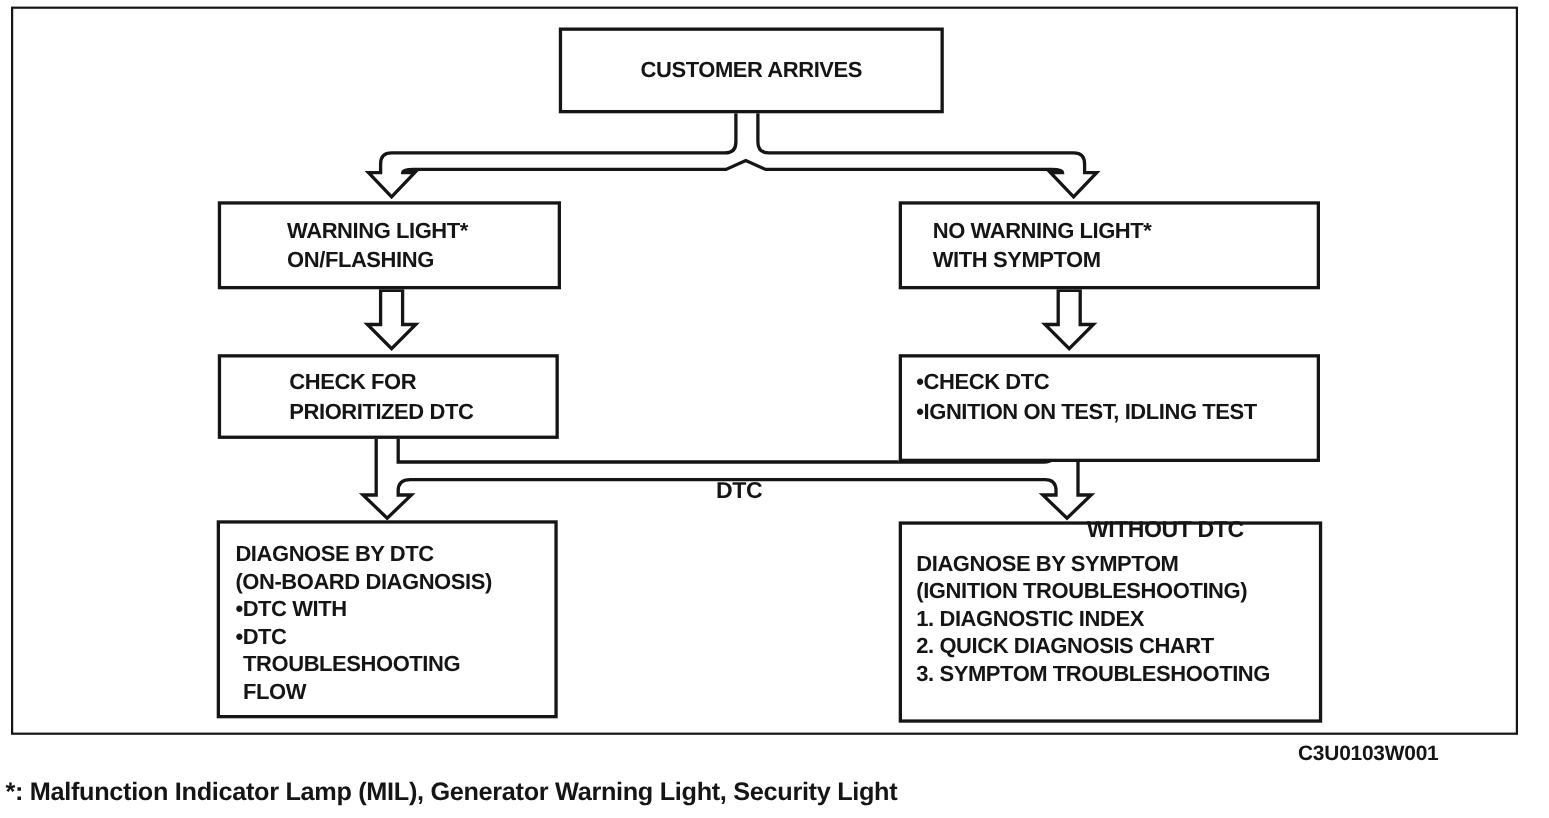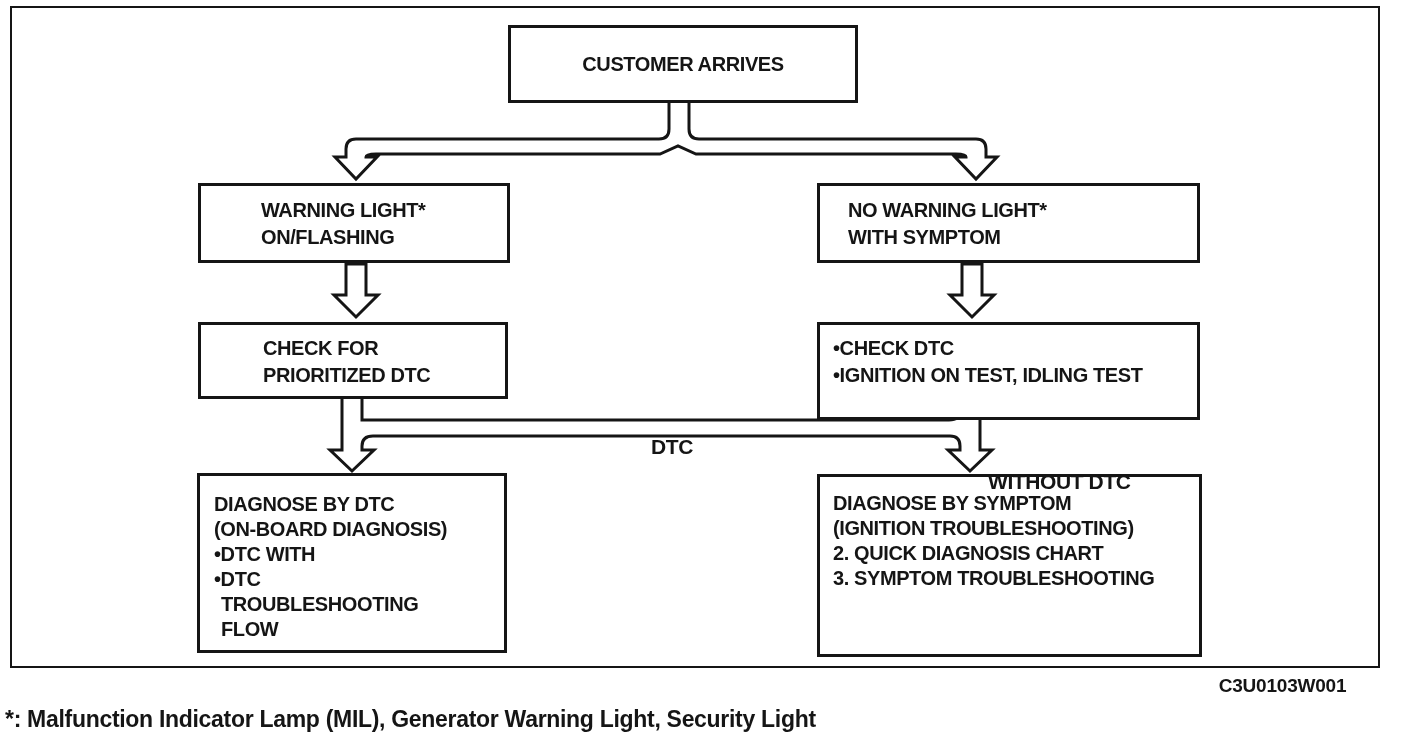--- a/index.html
+++ b/index.html
@@ -66,21 +66,21 @@
     font-weight: bold;
     letter-spacing: -0.4px;
     white-space: nowrap;
     margin-top: 44px;
   }
   #figure-code {
     position: absolute;
     left: 1180px;
     top: 675px;
     width: 205px;
-    text-align: center;
+    text-align: left;
     font-size: 19px;
     font-weight: bold;
     letter-spacing: -0.2px;
     z-index: 3;
   }
   #footnote {
     position: absolute;
     left: 5px;
     top: 706px;
     font-size: 23px;
@@ -90,21 +90,21 @@
     white-space: nowrap;
   }
 
   
   #node-customer      { left: 508px; top: 25px;  width: 350px; height: 78px; }
   #node-warning       { left: 198px; top: 183px; width: 312px; height: 80px; padding: 11px 0 0 60px; }
   #node-no-warning    { left: 817px; top: 183px; width: 383px; height: 80px; padding: 11px 0 0 28px; }
   #node-check-prio    { left: 198px; top: 322px; width: 310px; height: 77px; padding: 10px 5px 0 62px; }
   #node-check-dtc     { left: 817px; top: 322px; width: 383px; height: 98px; padding: 10px 0 15px 13px; }
   #node-diag-dtc      { left: 197px; top: 473px; width: 310px; height: 180px; padding: 16px 0 0 14px; }
-  #node-diag-symptom  { left: 817px; top: 474px; width: 385px; height: 183px; padding: 14px 0 0 13px; }
+  #node-diag-symptom  { left: 817px; top: 474px; width: 385px; height: 183px; padding: 24px 0 0 13px; }
 
   #label-dtc         { left: 632px; top: 391px; width: 80px; text-align: center; }
   #label-without-dtc { left: 988px; top: 426px; }
 </style>
 </head>
 <body>
 
 <div id="canvas">
 
   <div id="frame"></div>
@@ -165,20 +165,21 @@
     <div>(ON-BOARD DIAGNOSIS)</div>
     <div>•DTC WITH</div>
     <div>•DTC</div>
     <div class="cont">TROUBLESHOOTING</div>
     <div class="cont">FLOW</div>
   </div>
 
   <div class="node small-lh" id="node-diag-symptom">
     <div>DIAGNOSE BY SYMPTOM</div>
     <div>(IGNITION TROUBLESHOOTING)</div>
+    <div>1. DIAGNOSTIC INDEX</div>
     <div>2. QUICK DIAGNOSIS CHART</div>
     <div>3. SYMPTOM TROUBLESHOOTING</div>
   </div>
 
   <div class="edge-label" id="label-dtc">DTC</div>
   <div class="edge-label" id="label-without-dtc">WITHOUT DTC</div>
 
   <div id="figure-code">C3U0103W001</div>
   <div id="footnote">*: Malfunction Indicator Lamp (MIL), Generator Warning Light, Security Light</div>
 

